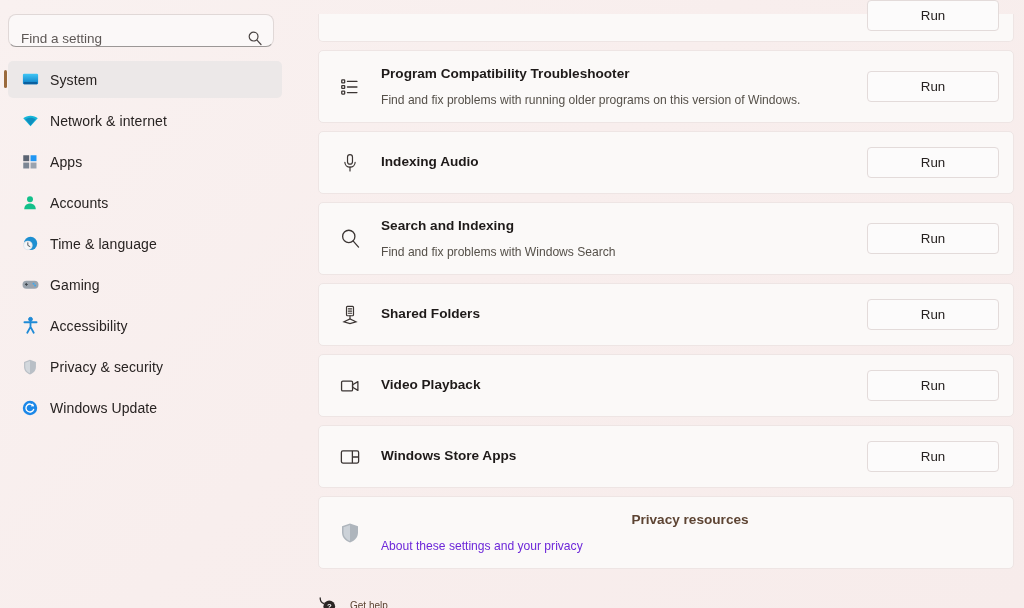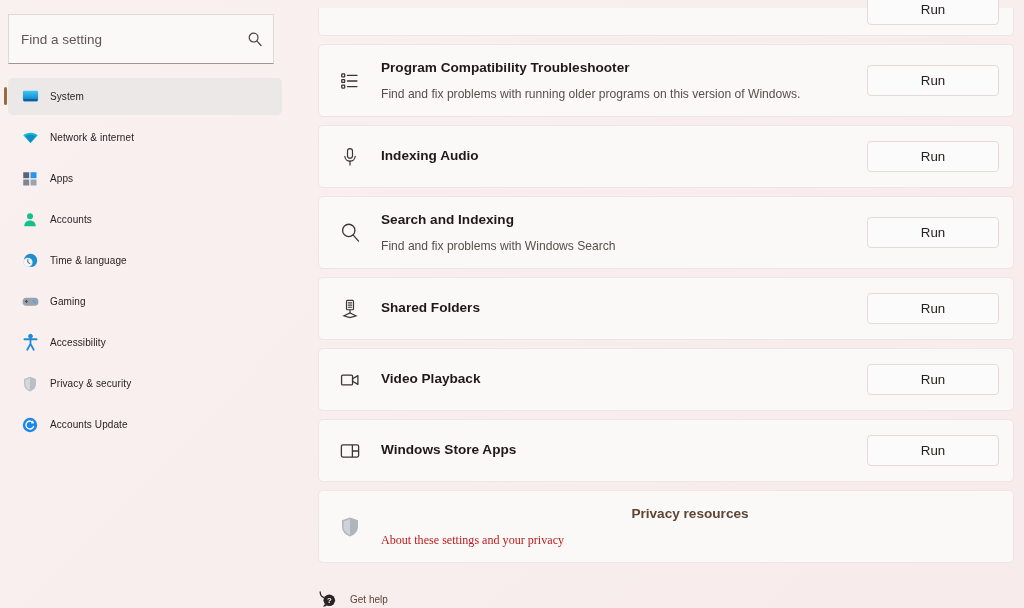--- a/index.html
+++ b/index.html
@@ -22,26 +22,26 @@
     flex: 0 0 290px;
     padding: 0;
     position: relative;
   }
   .search-wrap {
     margin: 14px 16px 10px 8px;
     position: relative;
   }
   .search-box {
     display: flex;
-    align-items: center;
-    height: 50px;
+    align-items: flex-end;
+    height: 33px;
     background: #fbf8f8;
     border: 1px solid #e0d8d7;
     border-bottom: 1px solid #9b9796;
-    border-radius: 0;
+    border-radius: 8px;
     padding: 0 10px 0 12px;
   }
   .search-input {
     flex: 1;
     border: none; outline: none; background: transparent;
     font-family: "Liberation Sans", sans-serif;
     font-size: 13.5px;
     color: #3a3331;
   }
   .search-input::placeholder { color: #5d5755; opacity: 1; }
@@ -68,30 +68,30 @@
     background: #9a6a3c;
   }
   .nav-ico {
     position: absolute;
     left: 12px; top: 50%;
     transform: translateY(-50%);
     width: 20px; height: 20px;
     display: flex; align-items: center; justify-content: center;
   }
   .nav-label {
-    font-size: 10px;
+    font-size: 14px;
     color: #282322;
     letter-spacing: .1px;
   }
 
   
   .main {
     flex: 1;
     position: relative;
-    padding: 8px 14px 0 28px;
+    padding: 14px 14px 0 28px;
     overflow: hidden;
   }
   .cards { width: 696px; }
   .card {
     position: relative;
     background: #fbf9f8;
     border: 1px solid #eee5e4;
     border-radius: 5px;
     margin-bottom: 8px;
     display: flex;
@@ -119,21 +119,21 @@
     line-height: 1.35;
     font-weight: bold;
   }
   .card-title.link { color: #5d4433; text-align: center; }
   .card-sub {
     font-size: 12.1px;
     color: #555049;
     line-height: 1.35;
     margin-top: 8px;
   }
-  .card-sub.link { color: #b91c1c; font-family: Liberation Serif, serif; }
+  .card-sub.link { color: #6d28d9; }
 
   .run-btn {
     flex: 0 0 auto;
     width: 132px; height: 31px;
     background: #fcfbfb;
     border: 1px solid #e3dbda;
     border-radius: 4px;
     font-family: "Liberation Sans", sans-serif;
     font-size: 13.3px;
     color: #262120;
@@ -270,21 +270,21 @@
       </div>
 
       <div class="nav-item">
         <span class="nav-ico">
           <svg viewBox="0 0 20 20" width="18" height="18">
             <circle cx="10" cy="10" r="8" fill="#1b87e8"></circle>
             <path d="M13.6 7.6 A4.4 4.4 0 1 0 14 11.6" fill="none" stroke="#fff" stroke-width="1.5" stroke-linecap="round"></path>
             <path d="M13.2 4.6 L14.2 7.9 L10.9 8.2 Z" fill="#fff"></path>
           </svg>
         </span>
-        <span class="nav-label">Accounts Update</span>
+        <span class="nav-label">Windows Update</span>
       </div>
 
     </nav>
   </aside>
 
   <main class="main">
     <div class="cards">
 
       <div class="card clipped-top" style="min-height:28px; margin-bottom:8px;">
         <div class="card-ico"></div>

